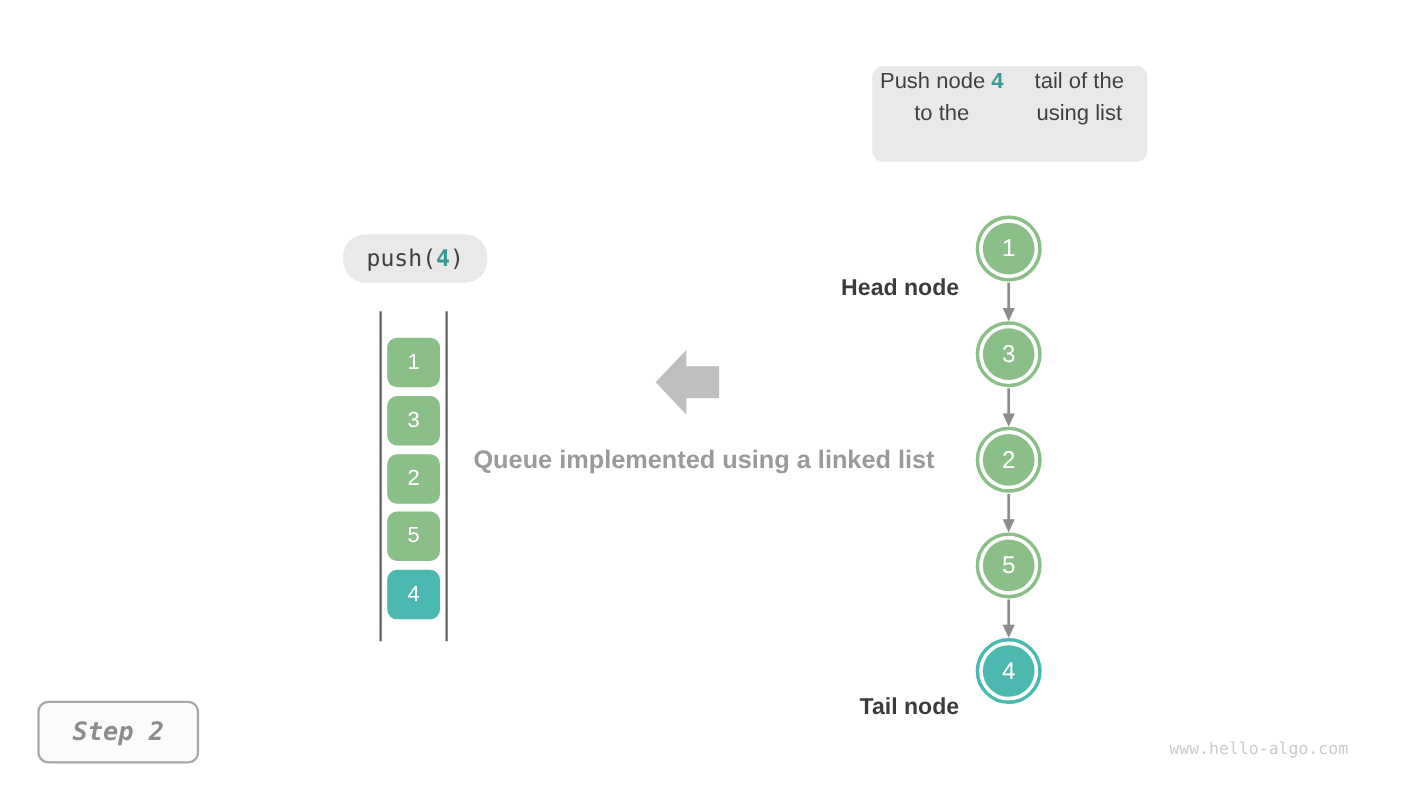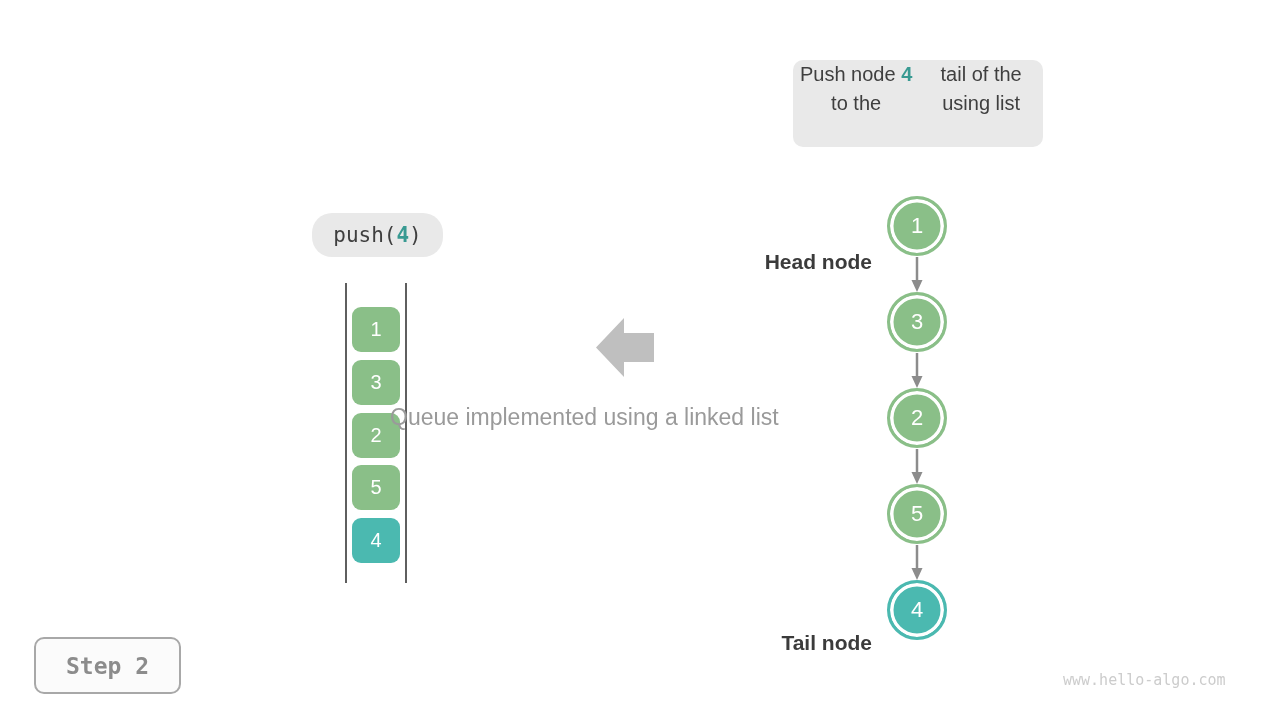--- a/index.html
+++ b/index.html
@@ -92,22 +92,24 @@
     left: 596px;
     top: 318px;
   }
   .flow-arrow polygon { fill: var(--arrow-gray); }
   
   .caption {
     position: absolute;
     left: 390px;
     top: 404px;
     width: 500px;
+    text-align: center;
     font-size: 23px;
     color: var(--caption-gray);
+    font-weight: bold;
   }
   
   .connectors {
     position: absolute;
     left: 0;
     top: 0;
     pointer-events: none;
   }
   .connectors line { stroke: var(--connector-gray); stroke-width: 2.5; }
   .connectors polygon { fill: var(--connector-gray); }
@@ -159,20 +161,21 @@
     border: 2px solid var(--step-border);
     border-radius: 10px;
     background: #fbfbfb;
     font-family: "DejaVu Sans Mono", "Liberation Mono", monospace;
     font-weight: 700;
     font-size: 23px;
     color: var(--step-text);
     display: flex;
     align-items: center;
     justify-content: center;
+    font-style: italic;
   }
   
   .watermark {
     position: absolute;
     left: 1063px;
     top: 671px;
     font-family: "DejaVu Sans Mono", "Liberation Mono", monospace;
     font-size: 15px;
     color: var(--watermark-gray);
   }

